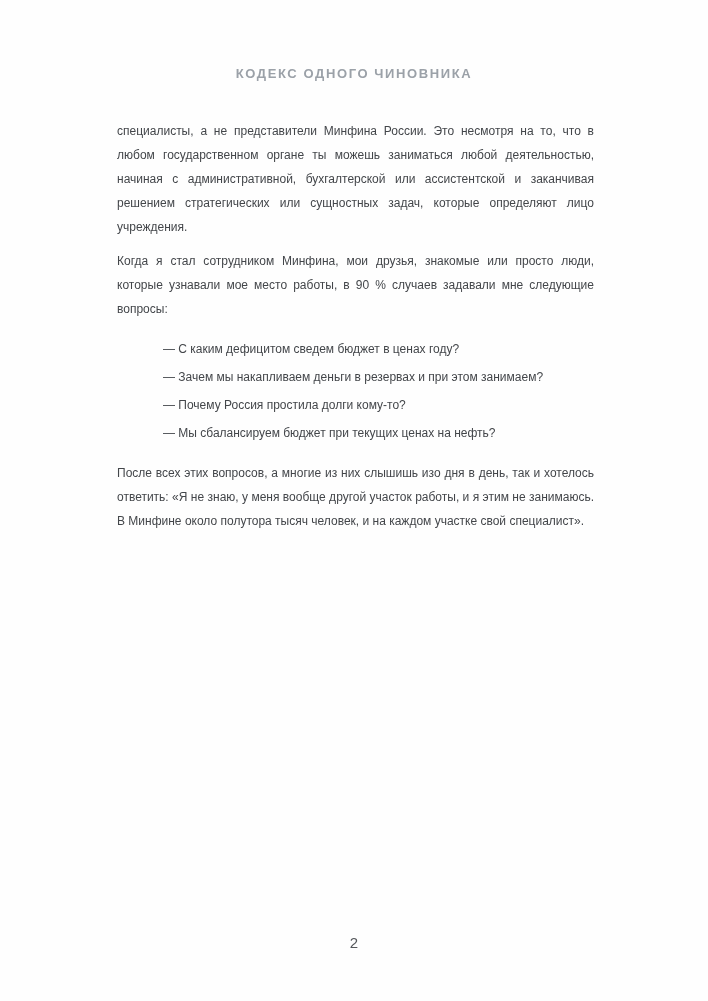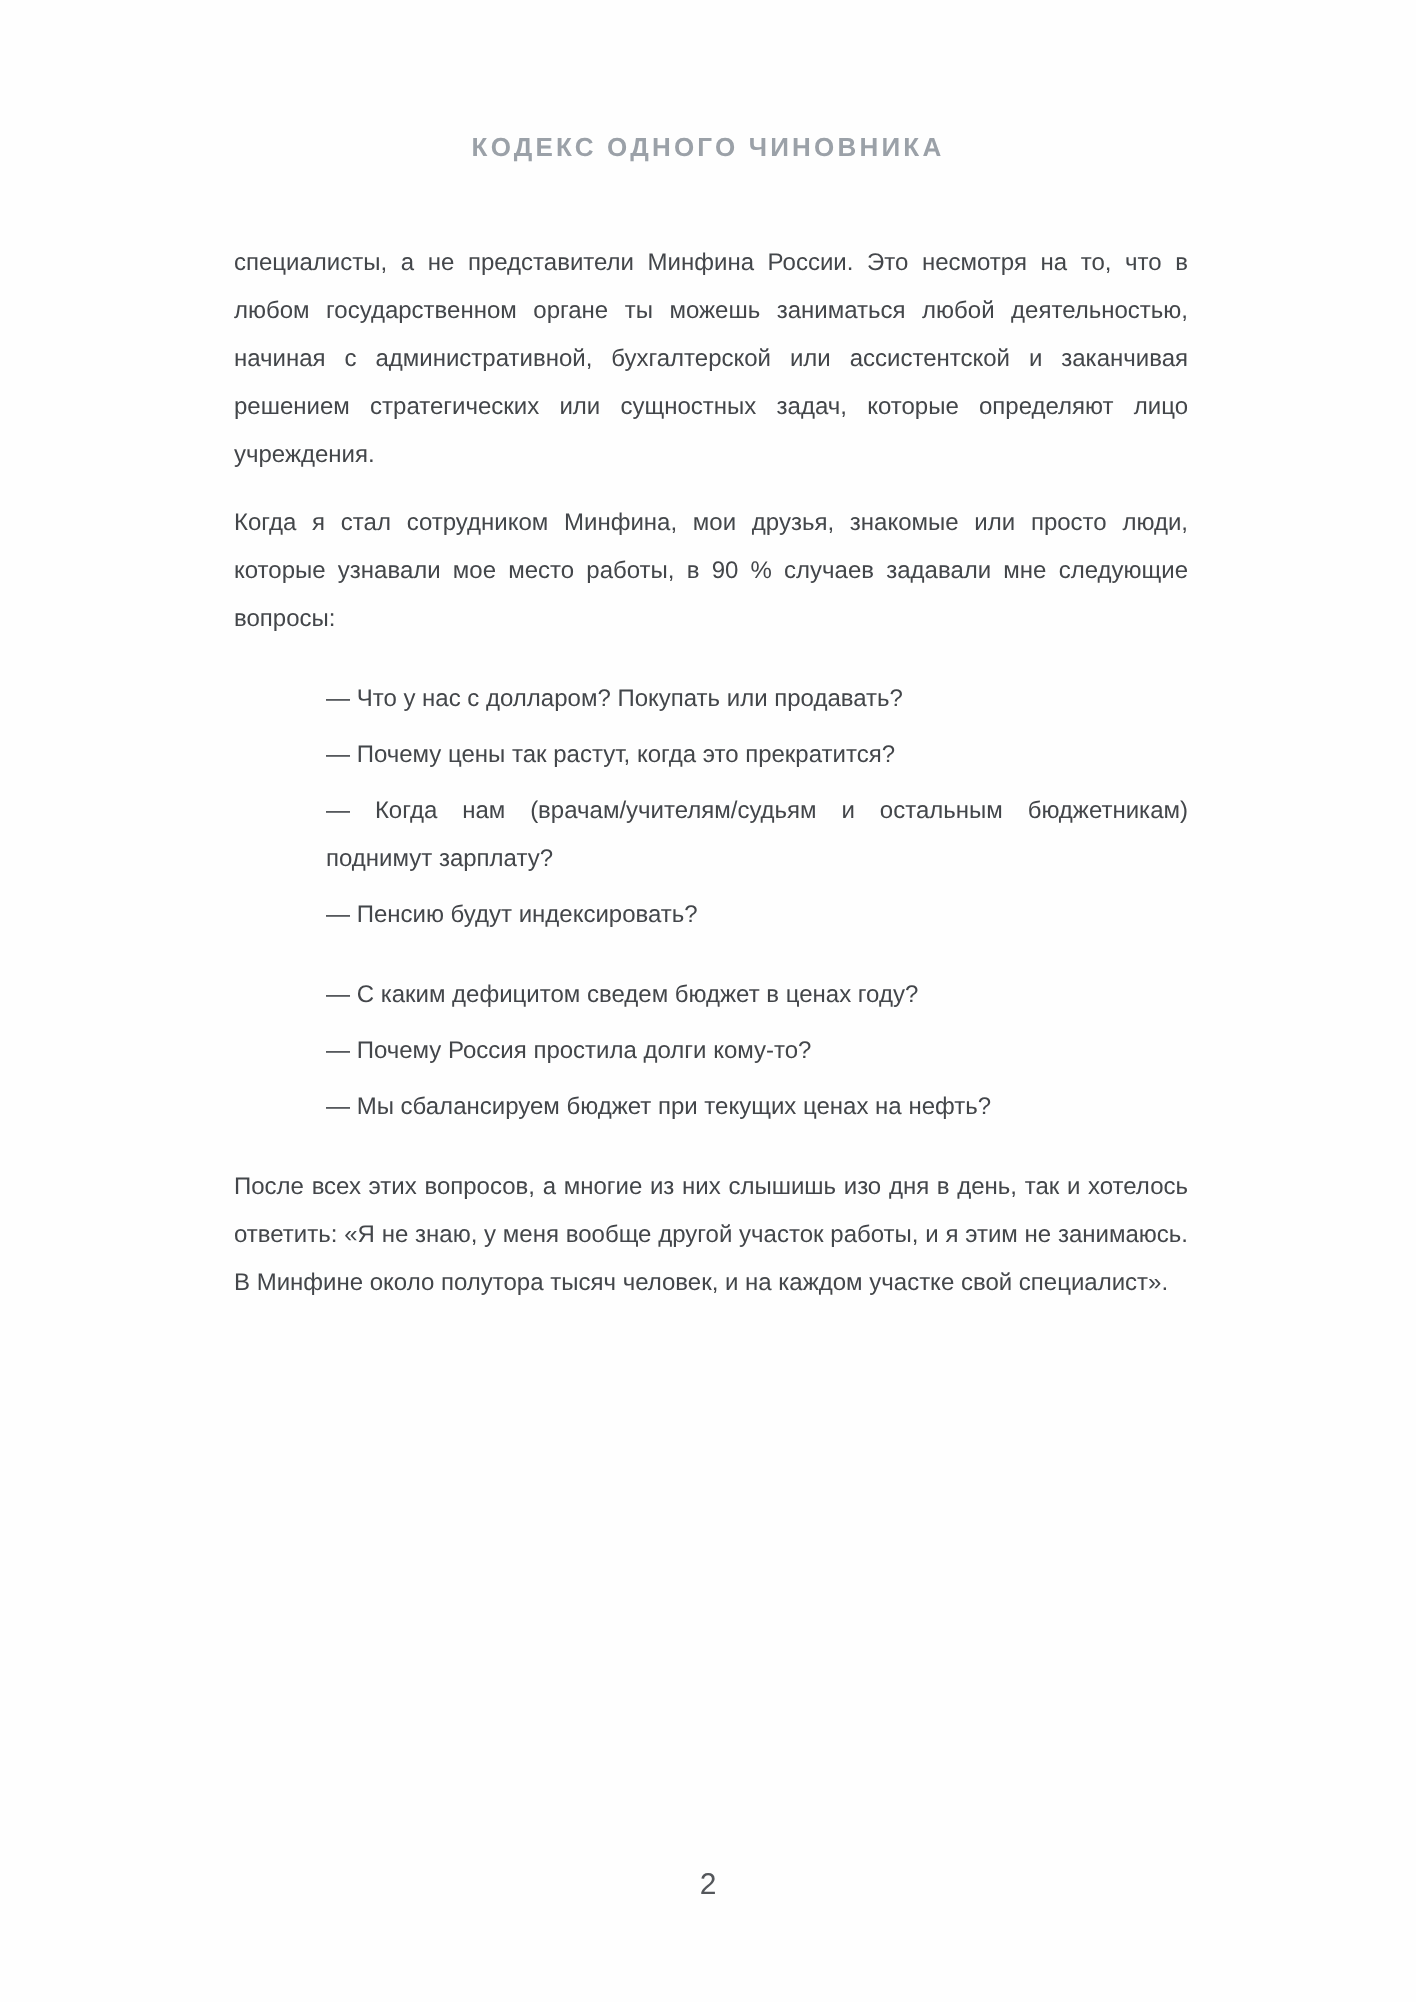--- a/index.html
+++ b/index.html
@@ -70,30 +70,25 @@
 <div class="page">
 
   <div class="running-header">КОДЕКС ОДНОГО ЧИНОВНИКА</div>
 
   <div class="content">
 
     <p class="para">специалисты, а не представители Минфина России. Это не­смотря на то, что в любом государственном органе ты можешь заниматься любой деятельностью, начиная с административ­ной, бухгалтерской или ассистентской и заканчивая решением стратегических или сущностных задач, которые определяют лицо учреждения.</p>
 
     <p class="para">Когда я стал сотрудником Минфина, мои друзья, знакомые или просто люди, которые узнавали мое место работы, в 90 % случаев задавали мне следующие вопросы:</p>
 
-    <div class="qlist">
-      <p class="qitem">— Что у нас с долларом? Покупать или продавать?</p>
-      <p class="qitem">— Почему цены так растут, когда это прекратится?</p>
-      <p class="qitem">— Когда нам (врачам/учителям/судьям и остальным бюджетникам) поднимут зарплату?</p>
-      <p class="qitem">— Пенсию будут индексировать?</p>
-    </div>
 
 
     <div class="qlist">
       <p class="qitem">— С каким дефицитом сведем бюджет в ценах году?</p>
+      <p class="qitem">— Зачем мы накапливаем деньги в резервах и при этом занимаем?</p>
       <p class="qitem">— Почему Россия простила долги кому-то?</p>
       <p class="qitem">— Мы сбалансируем бюджет при текущих ценах на нефть?</p>
     </div>
 
     <p class="para">После всех этих вопросов, а многие из них слышишь изо дня в день, так и хотелось ответить: «Я не знаю, у меня вообще другой участок работы, и я этим не занимаюсь. В Минфине около полутора тысяч человек, и на каждом участке свой специалист».</p>
 
   </div>
 
   <div class="page-number">2</div>
 

